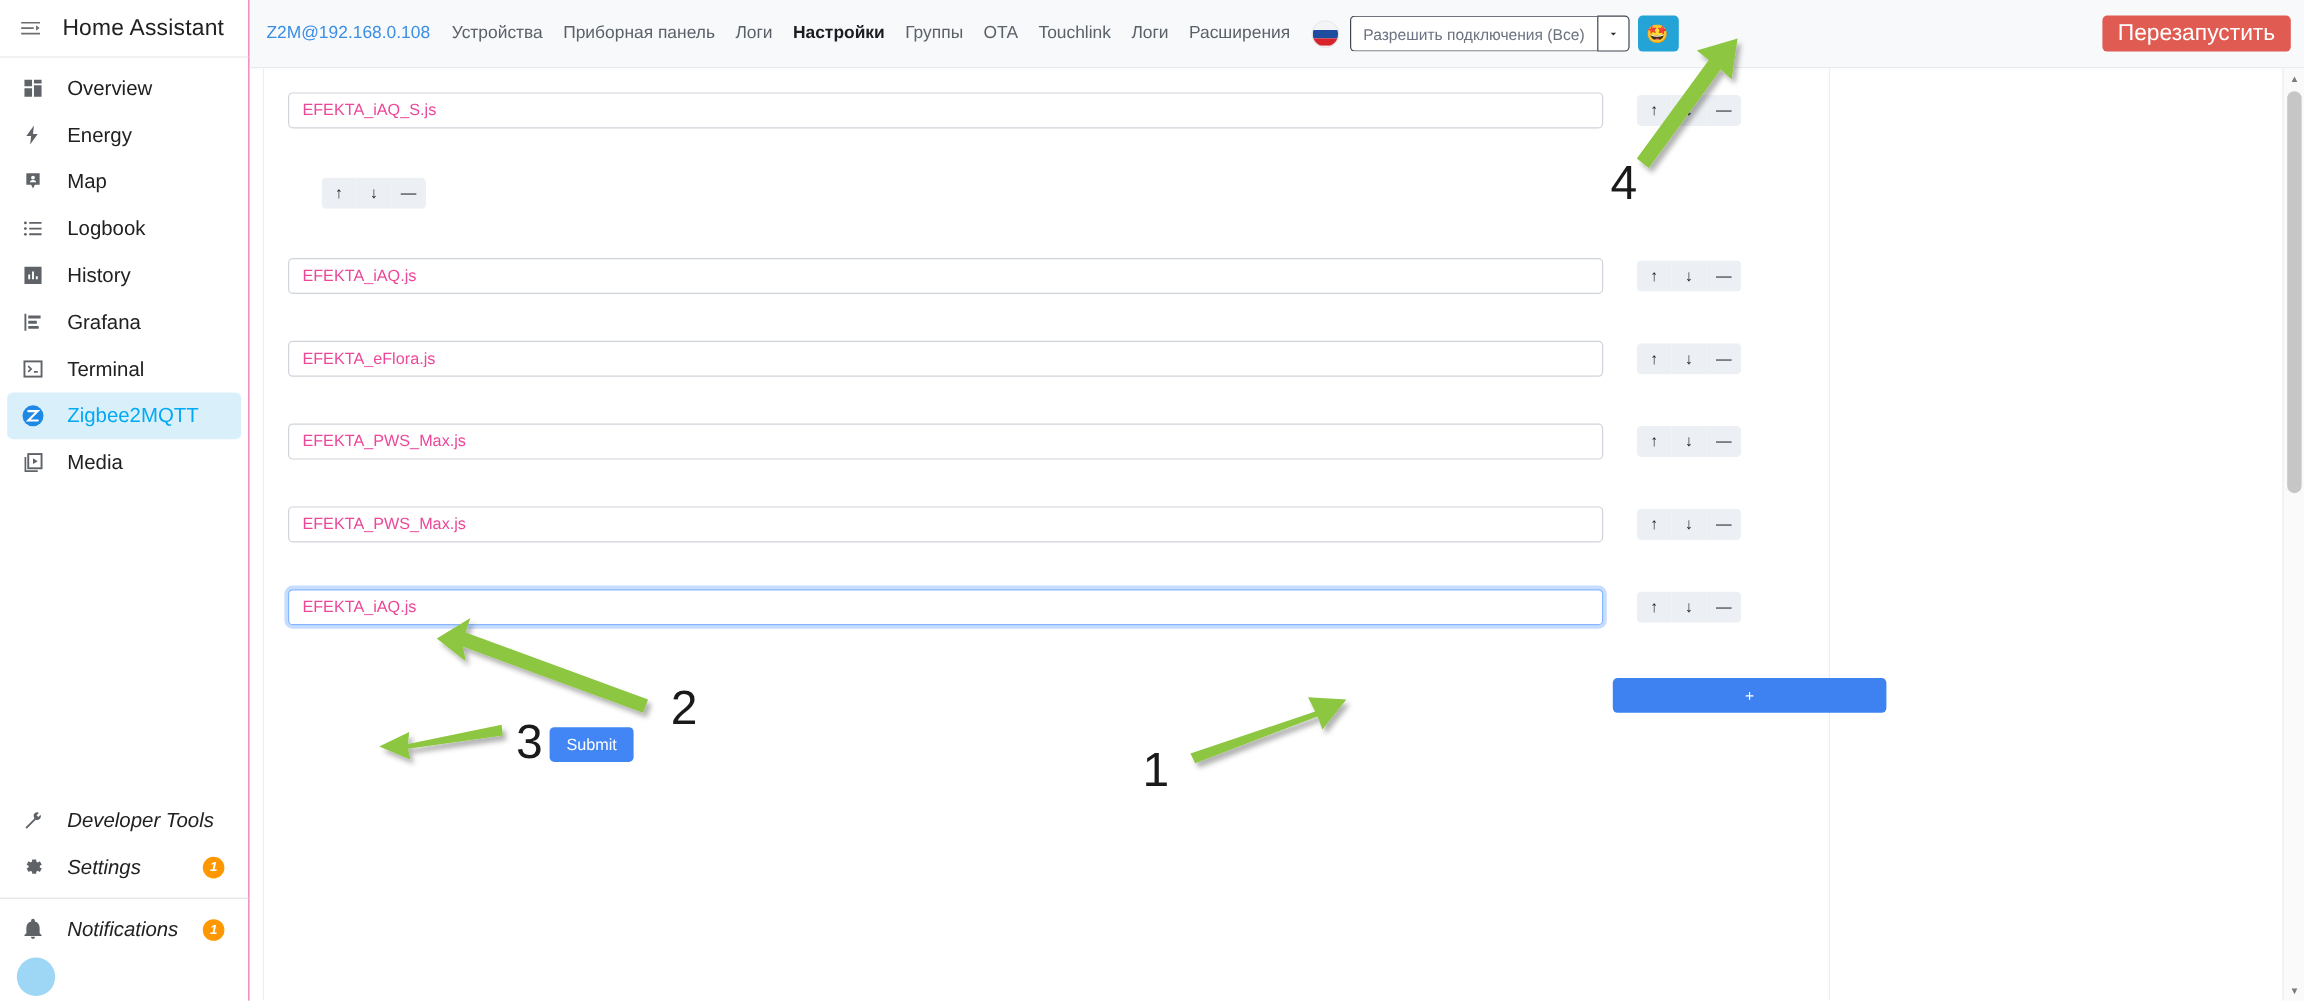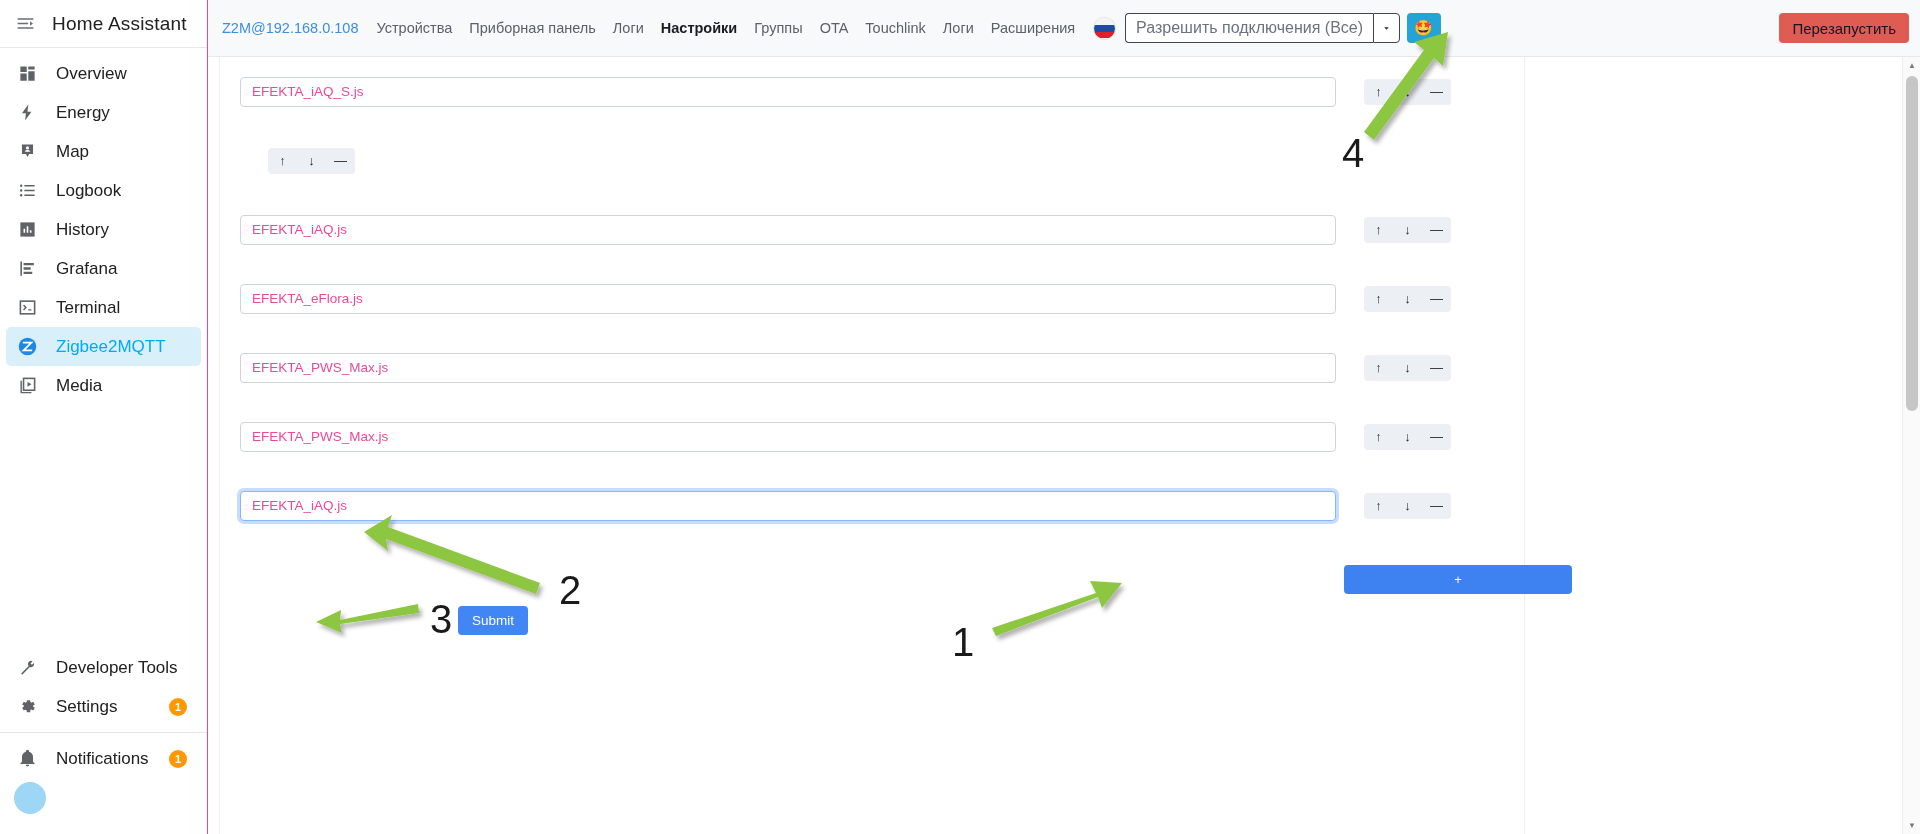--- a/index.html
+++ b/index.html
@@ -39,21 +39,21 @@
     margin: 0 6px; padding-left: 10px; gap: 18px;
     border-radius: 5px; cursor: pointer; position: relative;
   }
   .sb-item .ic { width: 22px; height: 22px; color: #5f6368;
     display: flex; align-items: center; justify-content: center; flex: 0 0 22px; }
   .sb-item .lbl { font-size: 17px; color: #212121; white-space: nowrap; }
   .sb-item.active { background: #d9f0fb; }
   .sb-item.active .lbl { color: #03a9f4; font-weight: 500; }
   .sb-item.active .ic { color: #03a9f4; }
   .sb-spacer { flex: 1 1 auto; }
-  .sb-bottom { padding-bottom: 20px; }
+  .sb-bottom { padding-bottom: 4px; font-style: italic; }
   .sb-divider { height: 1px; background: #e4e4e4; margin: 6px 0 6px; }
   .badge {
     position: absolute; right: 14px; top: 50%; transform: translateY(-50%);
     min-width: 18px; height: 18px; border-radius: 9px;
     background: #ff9800; color: #fff; font-size: 11px; font-weight: 600;
     display: flex; align-items: center; justify-content: center; padding: 0 5px;
   }
   .sb-avatar {
     width: 32px; height: 32px; border-radius: 50%;
     background: #9ed6f5; margin: 4px 0 0 14px; flex: 0 0 auto;
@@ -78,37 +78,37 @@
   }
   .flag i { display: block; height: 33.4%; }
   .flag .w { background: #f4f4f6; }
   .flag .b { background: #1d4ca0; }
   .flag .r { background: #d7232c; height: 33.2%; }
   .sel-wrap { display: flex; align-items: stretch; height: 30px; }
   .sel-box {
     display: flex; align-items: center; padding: 0 10px;
     border: 1px solid #3f4651; border-right: none;
     border-radius: 4px 0 0 4px; background: #fff;
-    font-size: 16px; color: #6b7280; white-space: nowrap;
+    font-size: 13px; color: #6b7280; white-space: nowrap;
     min-width: 188px; cursor: pointer;
   }
   .sel-caret {
     width: 27px; border: 1px solid #3f4651; border-radius: 0 4px 4px 0;
     background: #fff; display: flex; align-items: center;
     justify-content: center; cursor: pointer; color: #2a2f37; font-size: 10px;
   }
   .emoji-btn {
     margin-left: 7px; width: 34px; height: 30px; border-radius: 4px;
     background: #23a3d6; display: flex; align-items: center;
     justify-content: center; font-size: 15px; cursor: pointer; border: none;
   }
   .restart-btn {
-    margin-left: auto; background: #e05b52; color: #0f172a;
+    margin-left: auto; background: #e05b52; color: #ffffff;
     border: none; border-radius: 4px; height: 30px; padding: 0 13px;
-    font-size: 15px; cursor: pointer; font-family: inherit;
+    font-size: 19px; cursor: pointer; font-family: inherit;
     white-space: nowrap;
   }
 
   
   .main {
     position: absolute; left: 208px; top: 57px;
     right: 18px; bottom: 0; background: #fff; overflow: hidden;
   }
   .rail-l { position: absolute; left: 11px; top: 0; bottom: 0; width: 1px; background: #eceef1; }
   .rail-r { position: absolute; left: 1316px; top: 0; bottom: 0; width: 1px; background: #eceef1; }

